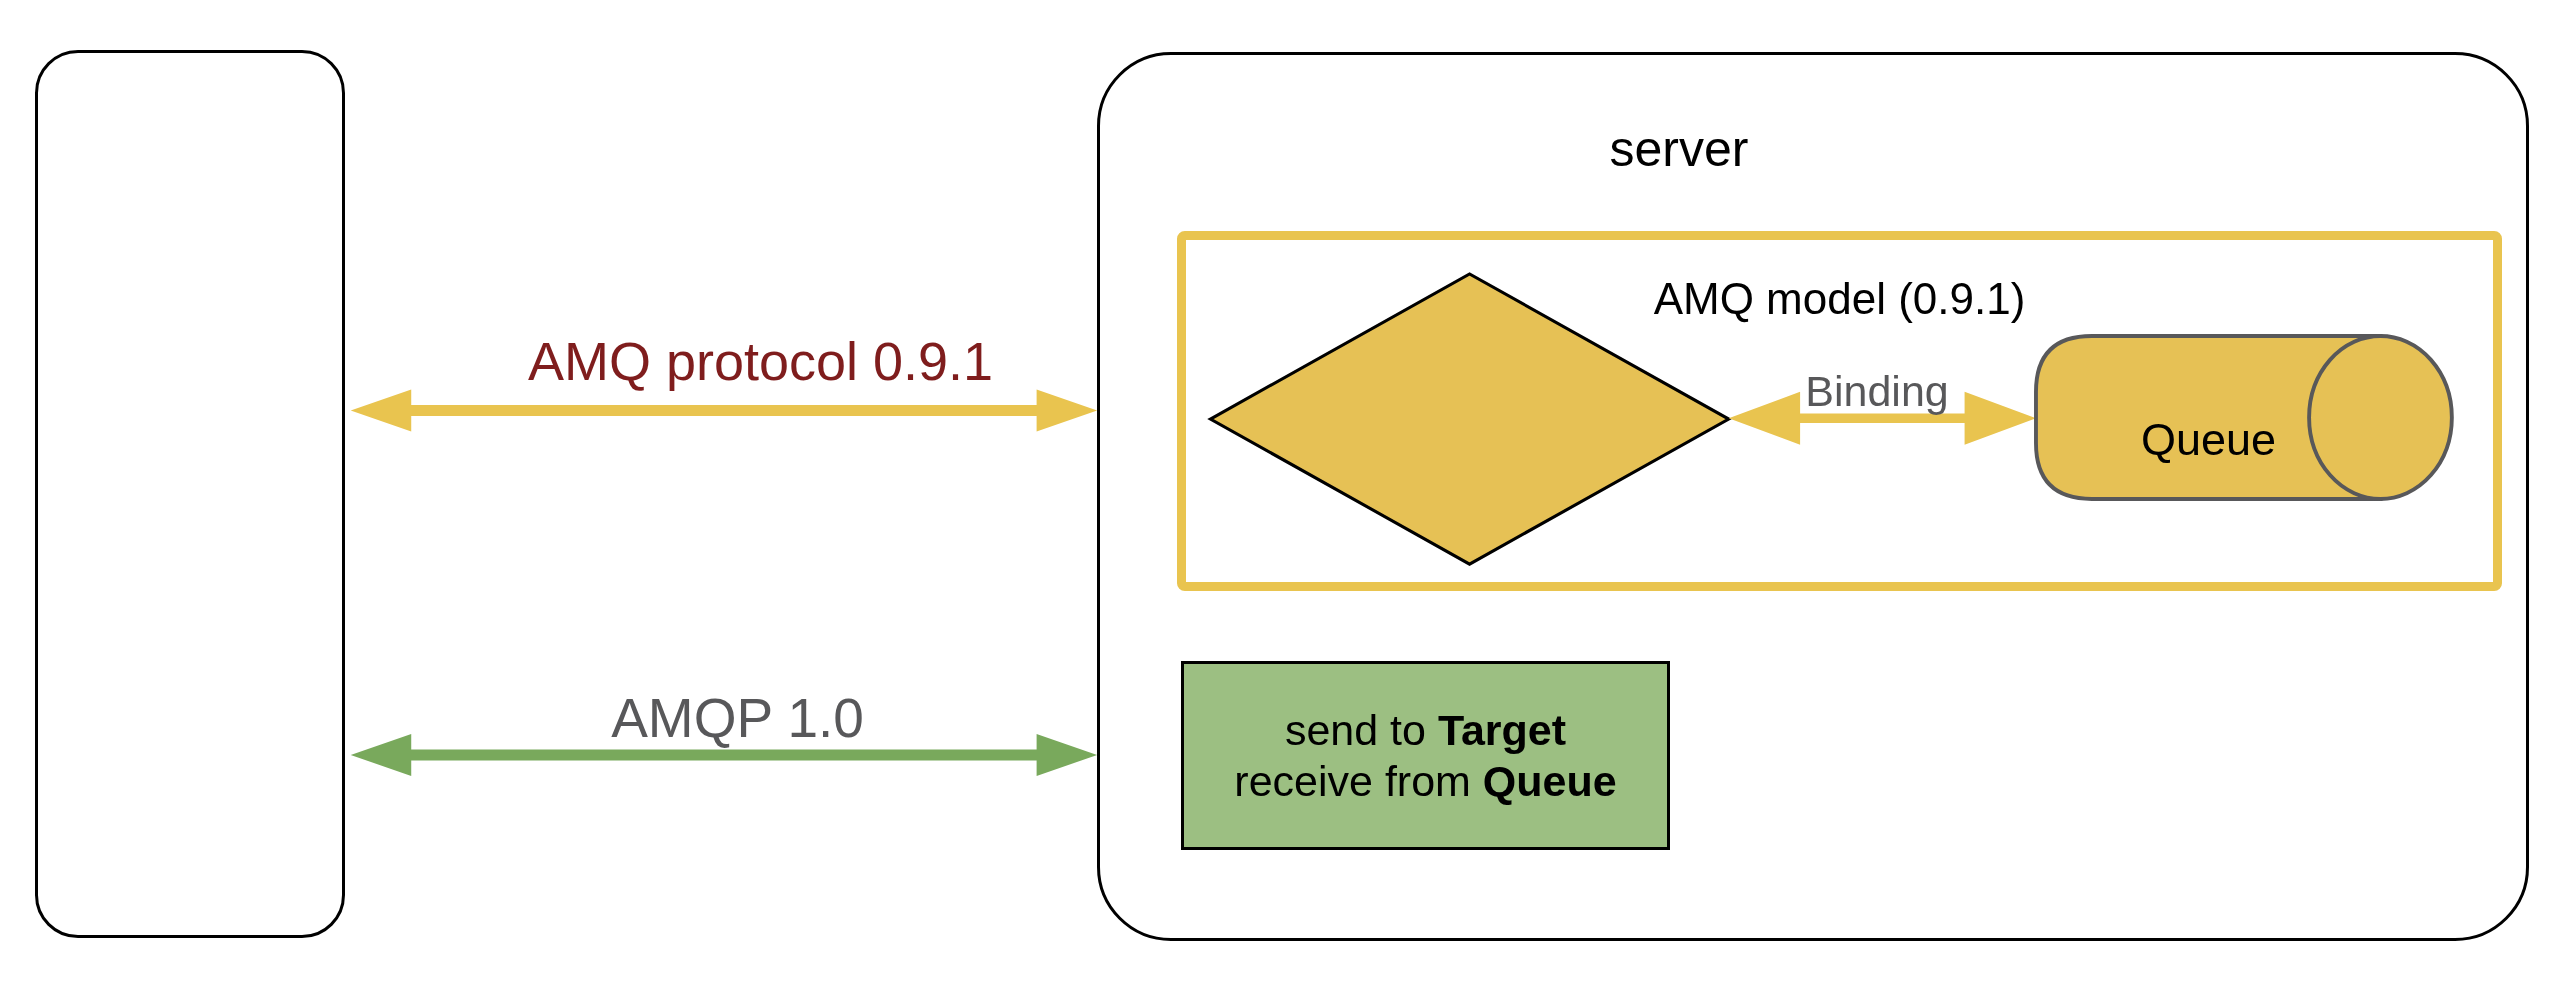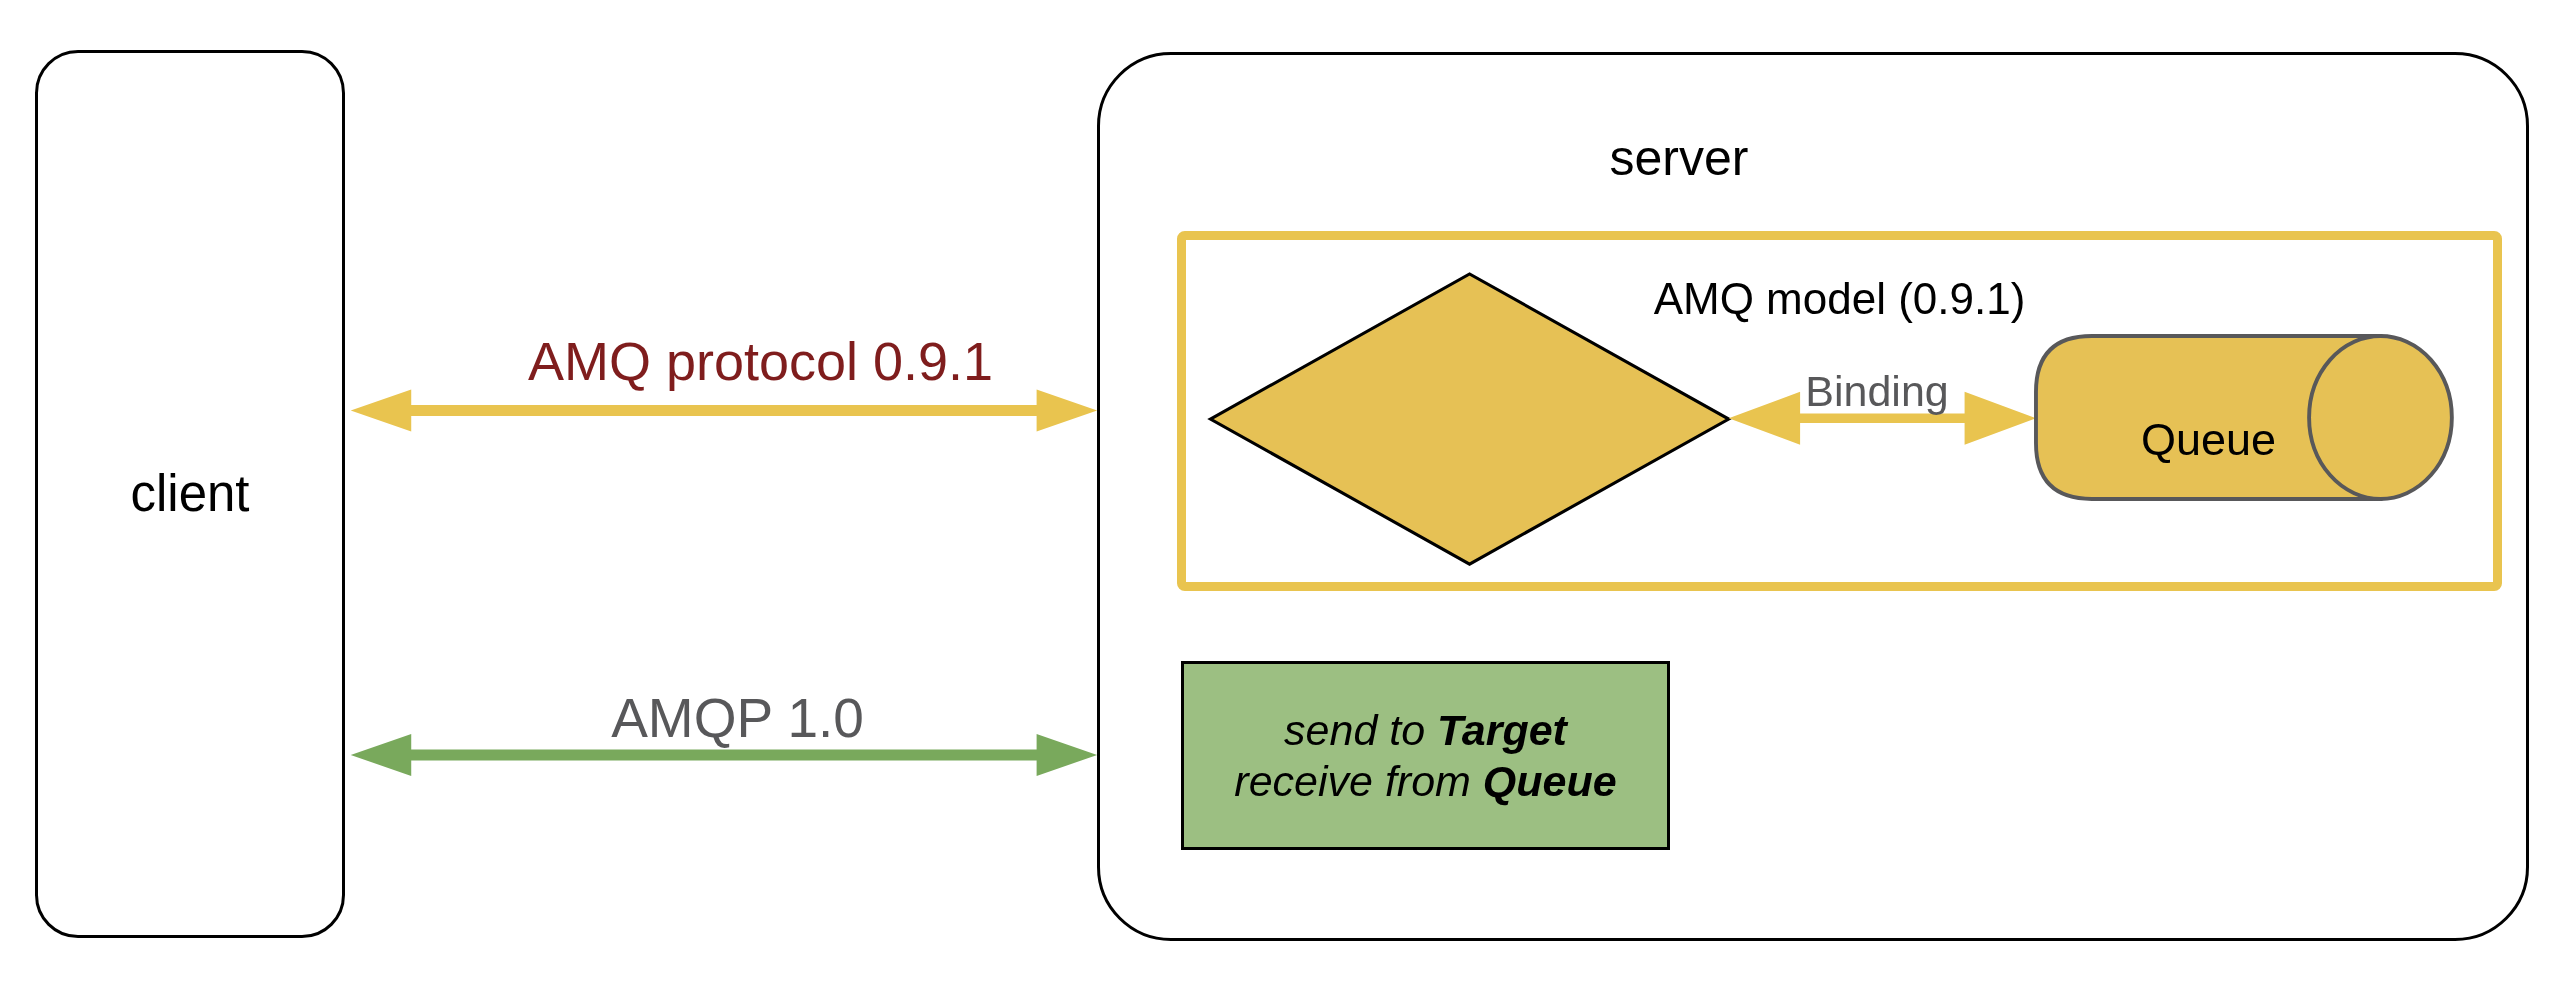--- a/index.html
+++ b/index.html
@@ -51,46 +51,44 @@
     border: 3.1px solid #000000;
     background: #9CBF82;
     display: flex;
     flex-direction: column;
     align-items: center;
     justify-content: center;
     text-align: center;
     font-size: 43px;
     line-height: 51px;
     color: #000000;
-    font-style: italic;
   }
   .lbl {
     position: absolute;
     text-align: center;
     white-space: nowrap;
     line-height: 1.0;
     color: #000000;
   }
   .lbl b { font-weight: 400; }
   .client-label  { left: 35px;   top: 468px; width: 310px;  font-size: 51px; }
-  .server-label  { left: 1097px; top: 133px; width: 1164px; font-size: 50px; }
+  .server-label  { left: 1097px; top: 124px; width: 1164px; font-size: 50px; }
   .model-title   { left: 1177px; top: 277px; width: 1325px; font-size: 44px; }
   .protocol-label{ left: 450px;  top: 334px; width: 621px;  font-size: 54px; color: #7f1d1d; }
   .amqp-label    { left: 427px;  top: 691px; width: 621px;  font-size: 55px; color: #58585A; }
   .binding-label { left: 1722px; top: 370px; width: 310px;  font-size: 43px; color: #58585A; z-index: 5; }
   .exchange-label{ left: 1210px; top: 396px; width: 518px;  font-size: 44px; }
   .queue-label   { left: 2036px; top: 395px; width: 345px;  font-size: 45px; margin-top: 22px; }
 </style>
 </head>
 <body>
 
 <div class="canvas">
 
   <div class="box client-box"></div>
-  <div class="lbl client-label">client</div>
 
   <div class="box server-box"></div>
   <div class="lbl server-label">server</div>
 
   <div class="box model-box"></div>
   <div class="lbl model-title"><span>AMQ </span><b>model</b><span> (0.9.1)</span></div>
 
   <svg class="shape-layer" viewBox="0 0 3320 1290">
 
     <polygon points="452,529 530,502 530,522 1336,522 1336,502 1414,529 1336,556 1336,536 530,536 530,556" fill="#E9C44F"></polygon>

